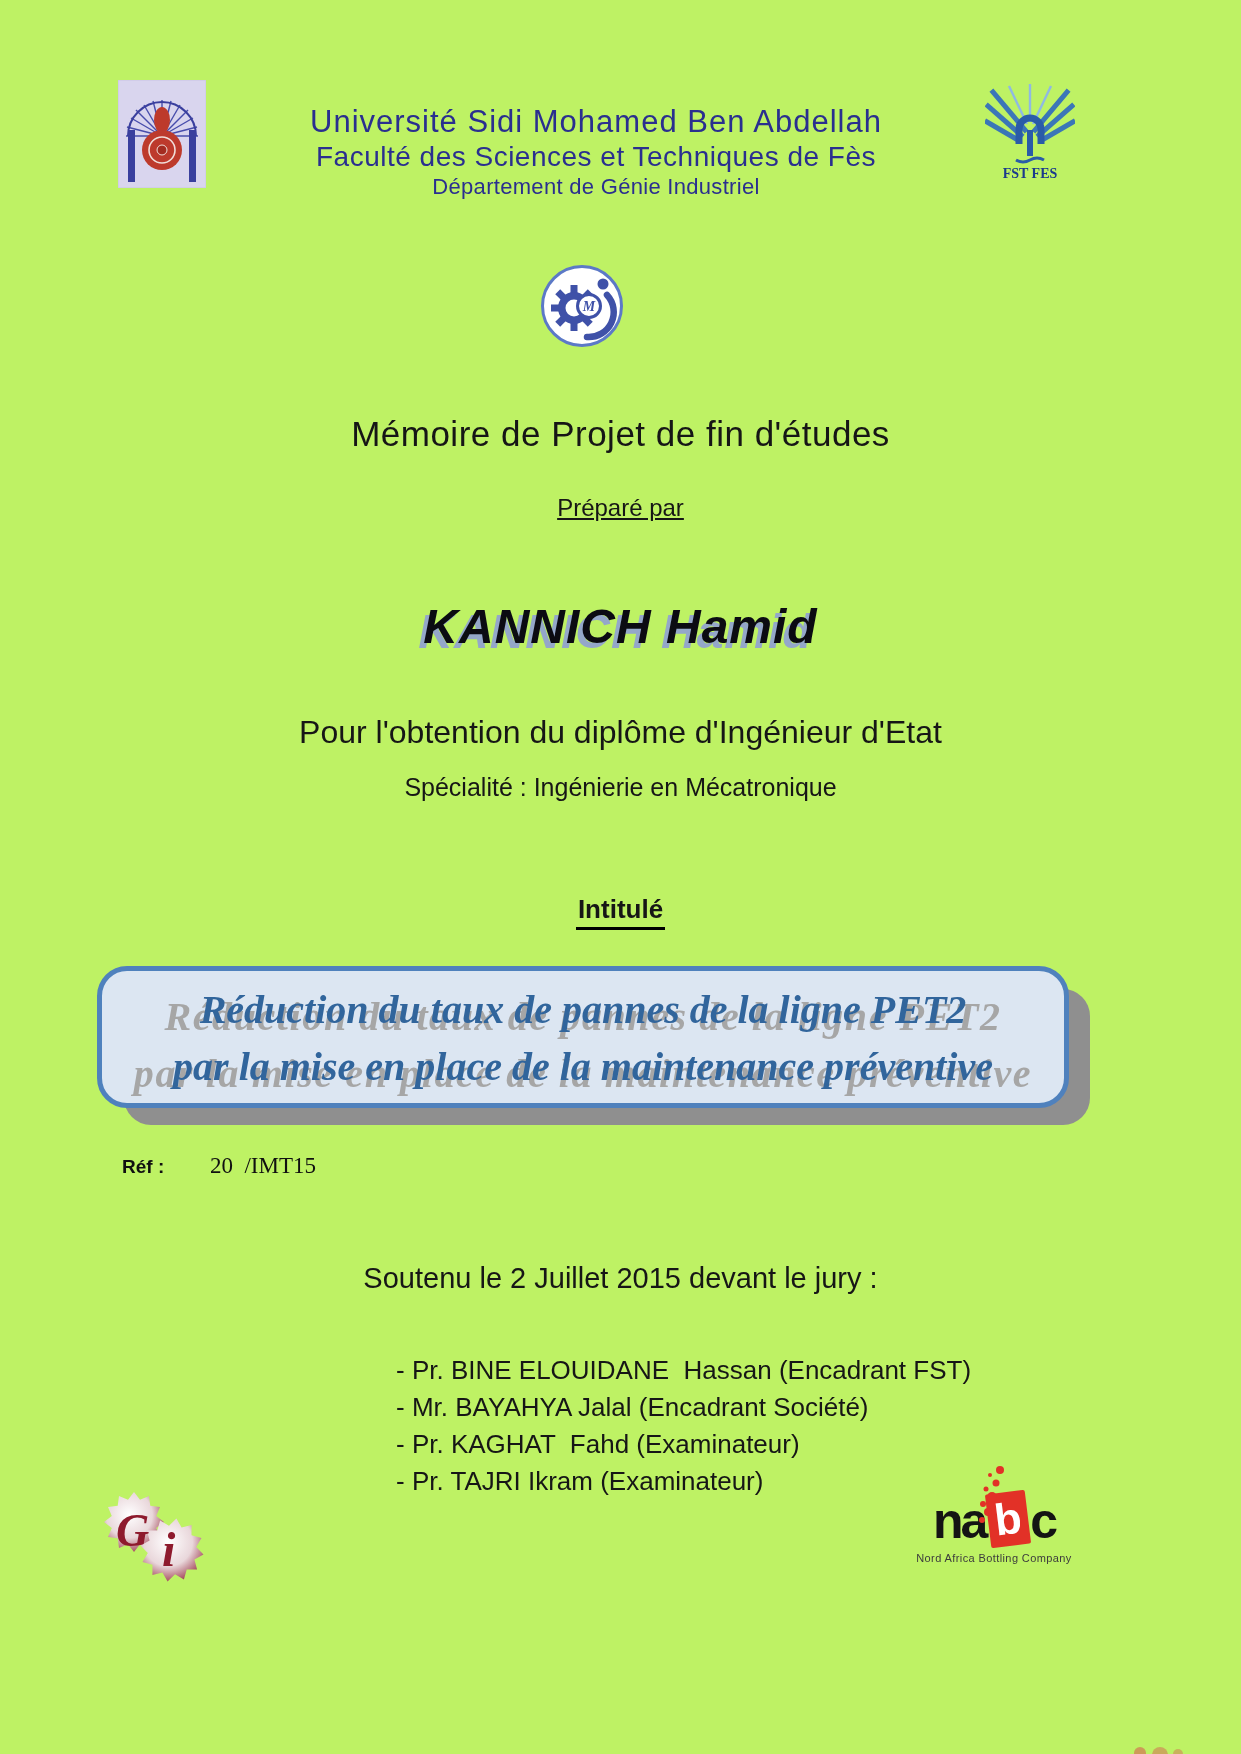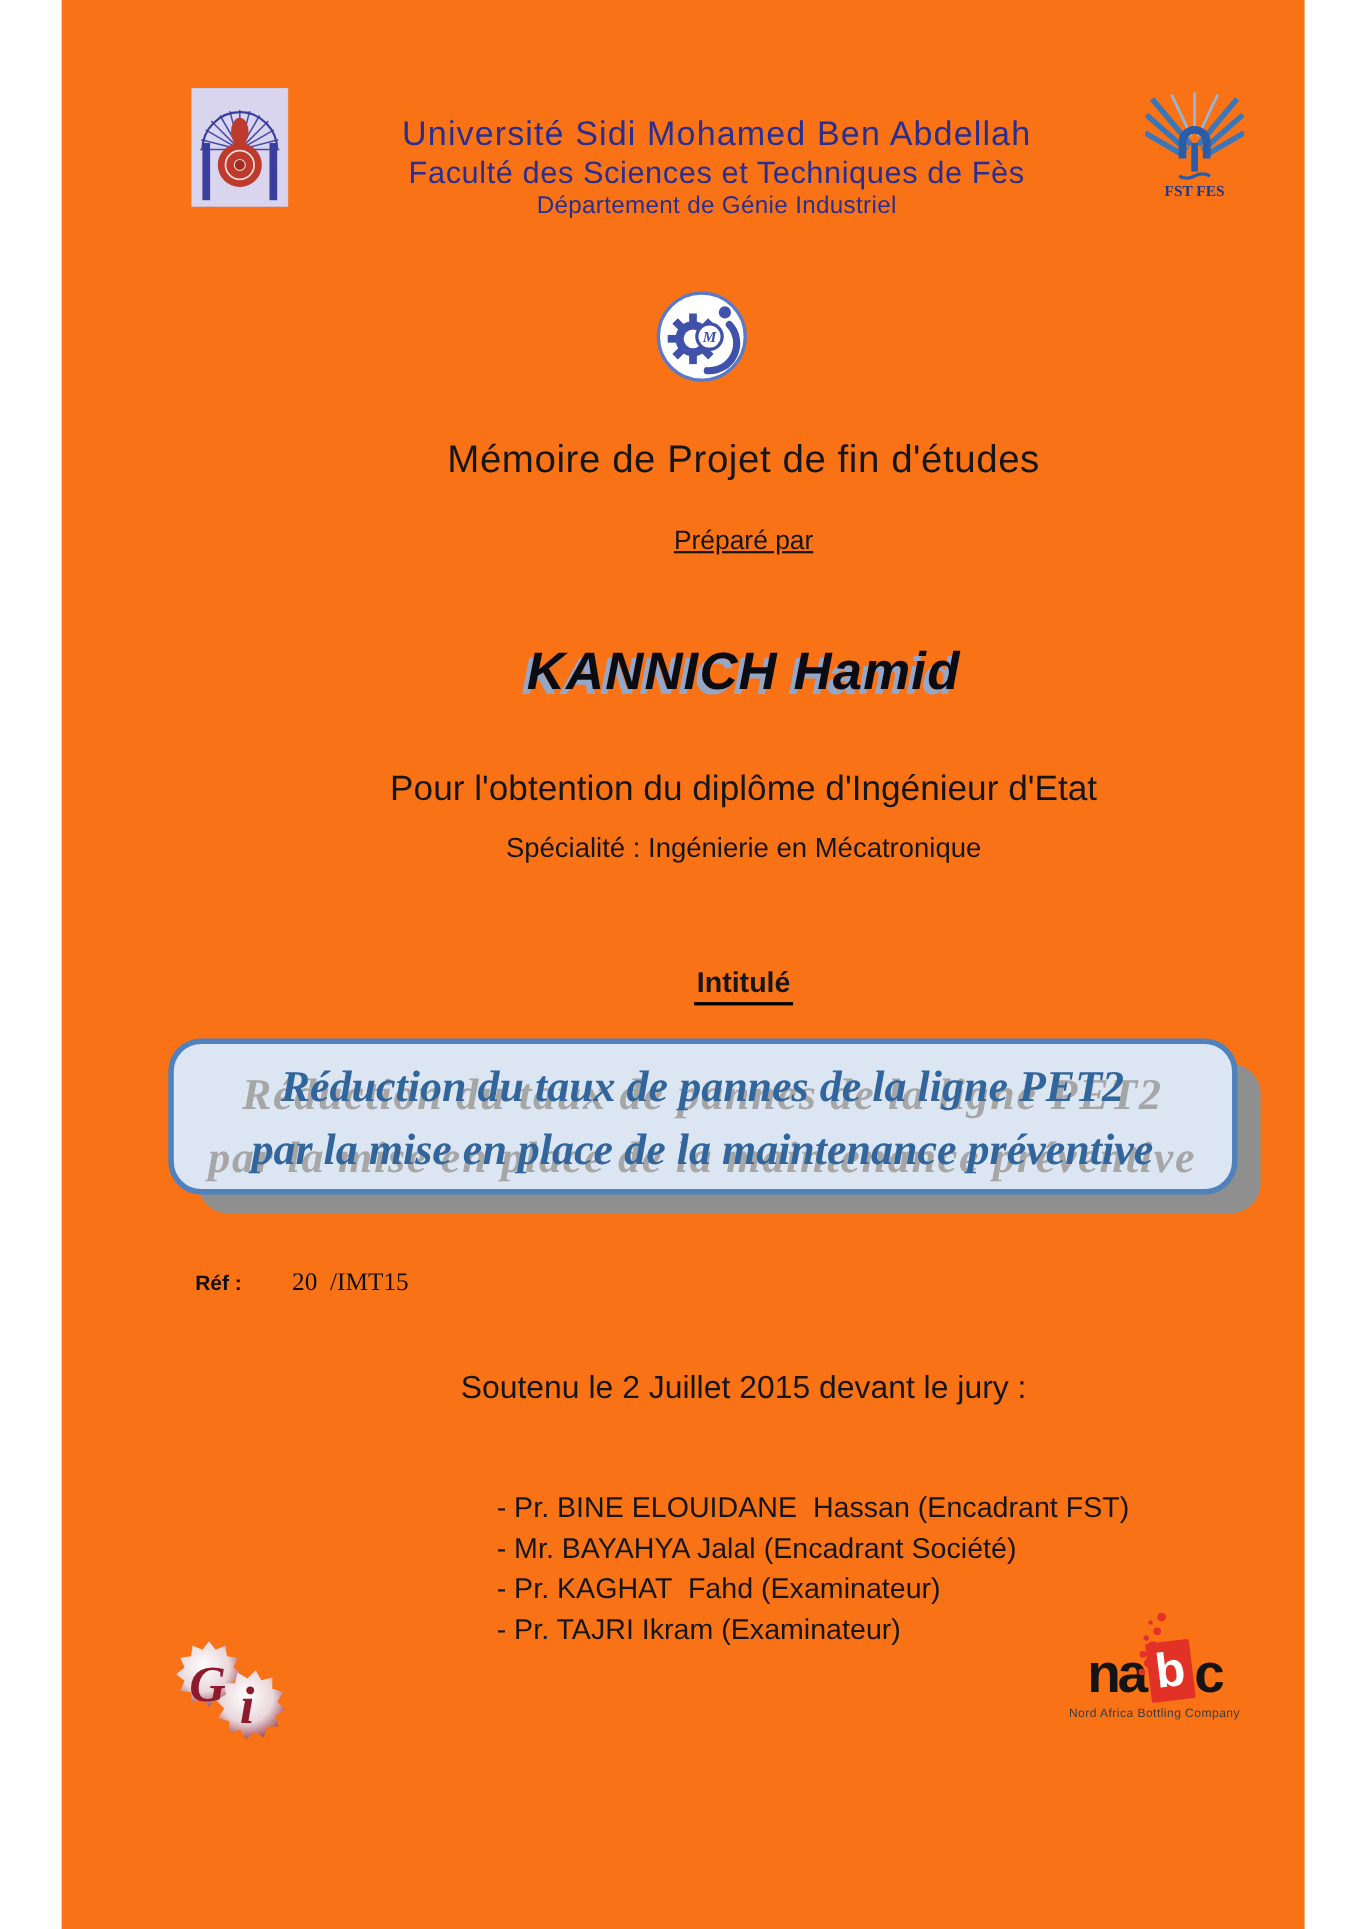--- a/index.html
+++ b/index.html
@@ -1,45 +1,45 @@
 <!DOCTYPE html>
 <html><head>
 <meta charset="utf-8">
 <style>
   * { margin:0; padding:0; box-sizing:border-box; }
   html,body { background:#ffffff; }
   .page {
-    position:relative; width:1130px; height:1754px; background:#f97316;
+    position:relative; width:1241px; height:1754px; background:#bef264;
     font-family:"Liberation Sans", sans-serif; color:#111; overflow:hidden;
     margin:0 auto;
   }
   .abs { position:absolute; }
 
   
   .header-text { left:206px; width:780px; top:104px; text-align:center; color:#2a2f8f; }
   .hdr-l1 { font-size:31px; letter-spacing:1px; line-height:36px; }
   .hdr-l2 { font-size:28px; letter-spacing:0.5px; line-height:33px; }
   .hdr-l3 { font-size:22px; letter-spacing:0.3px; line-height:27px; }
 
   
-  .cline { left:0; width:1241px; text-align:center; color:#161616; }
+  .cline { left:0; width:1241px; text-align:center; color:#161616;margin-top:16px; }
   .memoir   { top:398px; font-size:35px; letter-spacing:0.5px; }
   .prepared { top:478px; font-size:24px;text-decoration:underline; }
   .author   { top:583px; font-size:48px; font-weight:bold; font-style:italic;
               letter-spacing:1px; color:#0b0b12;
               text-shadow:-5px 5px 0 #94a7c9; }
   .degree   { top:698px; font-size:32px; }
   .specialty{ top:757px; font-size:25px; }
   .entitled-wrap { top:878px; }
   .entitled { display:inline-block; font-size:26px; font-weight:bold;
               border-bottom:3px solid #000; padding:0 2px 2px 2px; }
 
   
   .title-box {
-    left:97px; top:944px; width:972px; height:142px; z-index:0;
+    left:97px; top:966px; width:972px; height:142px; z-index:0;
     background:#dce6f2; border:5px solid #4f81bd; border-radius:30px;
     box-shadow:24px 20px 0 -3px #8f8f8f;
     text-align:center; padding-top:10px;
   }
   .title-line {
     position:relative; font-family:"Liberation Serif", serif;
     font-weight:bold; font-style:italic; font-size:40px; line-height:57px;
     color:#31659c; white-space:nowrap;
   }
   .title-line::before {

